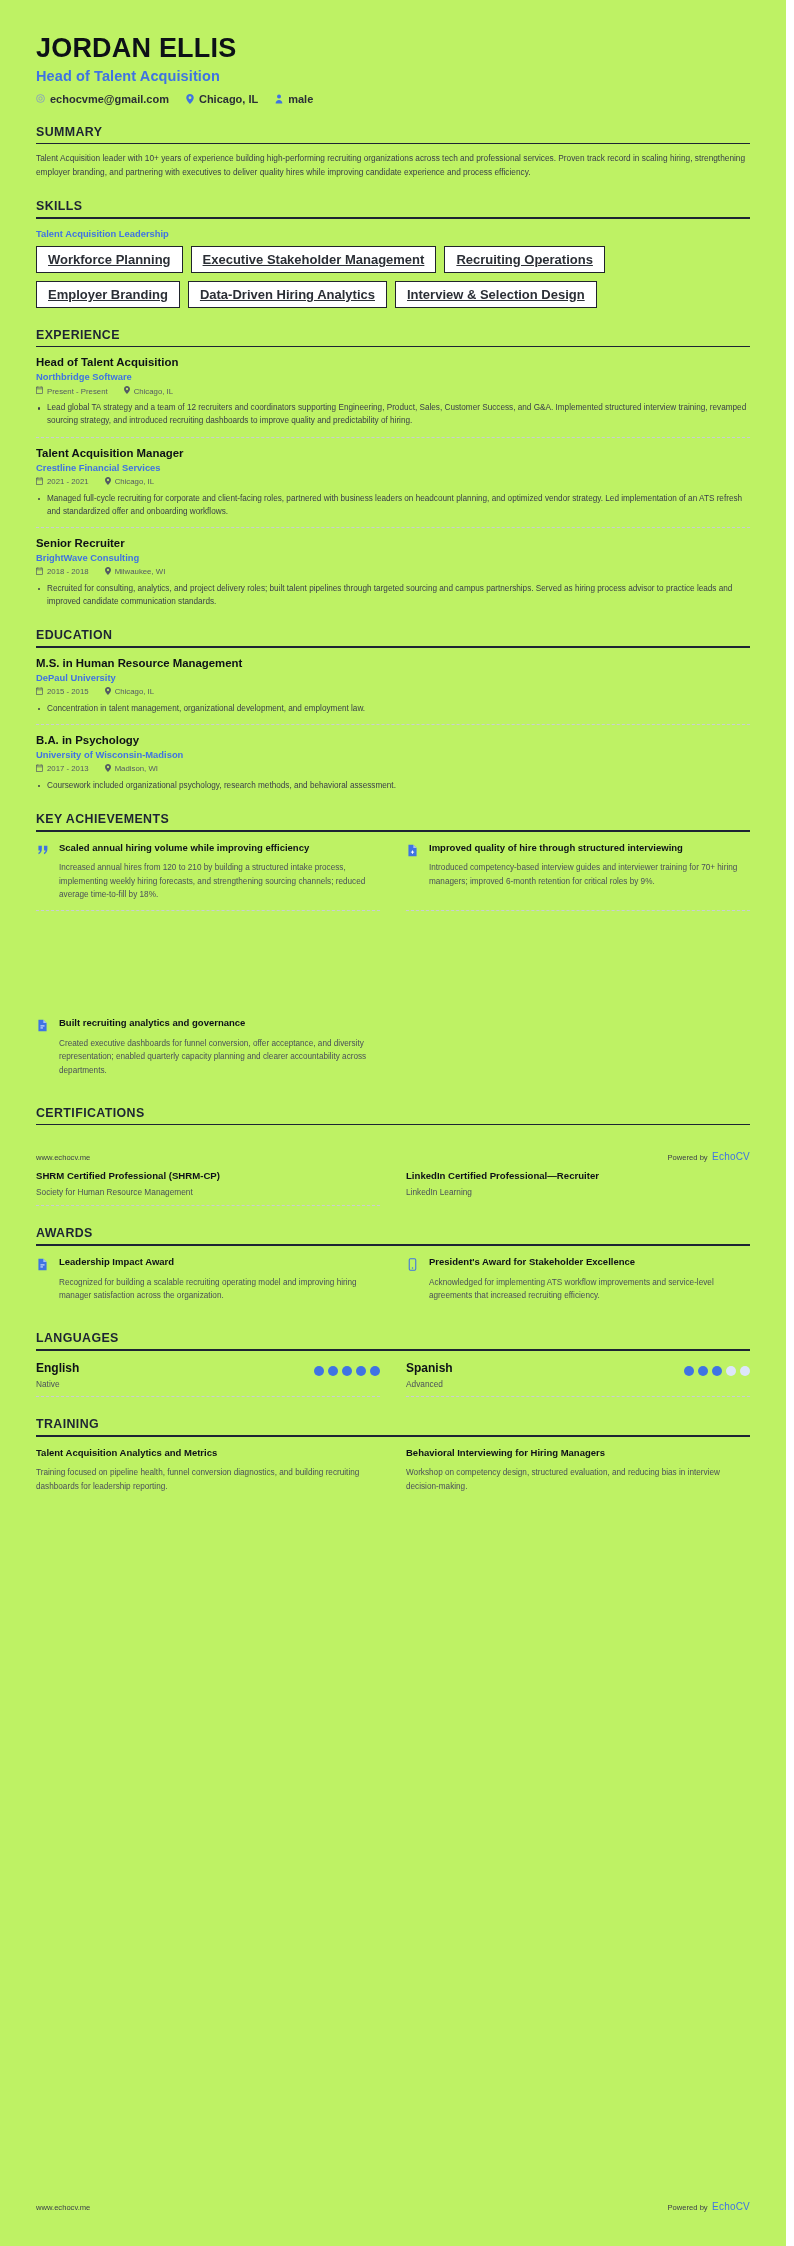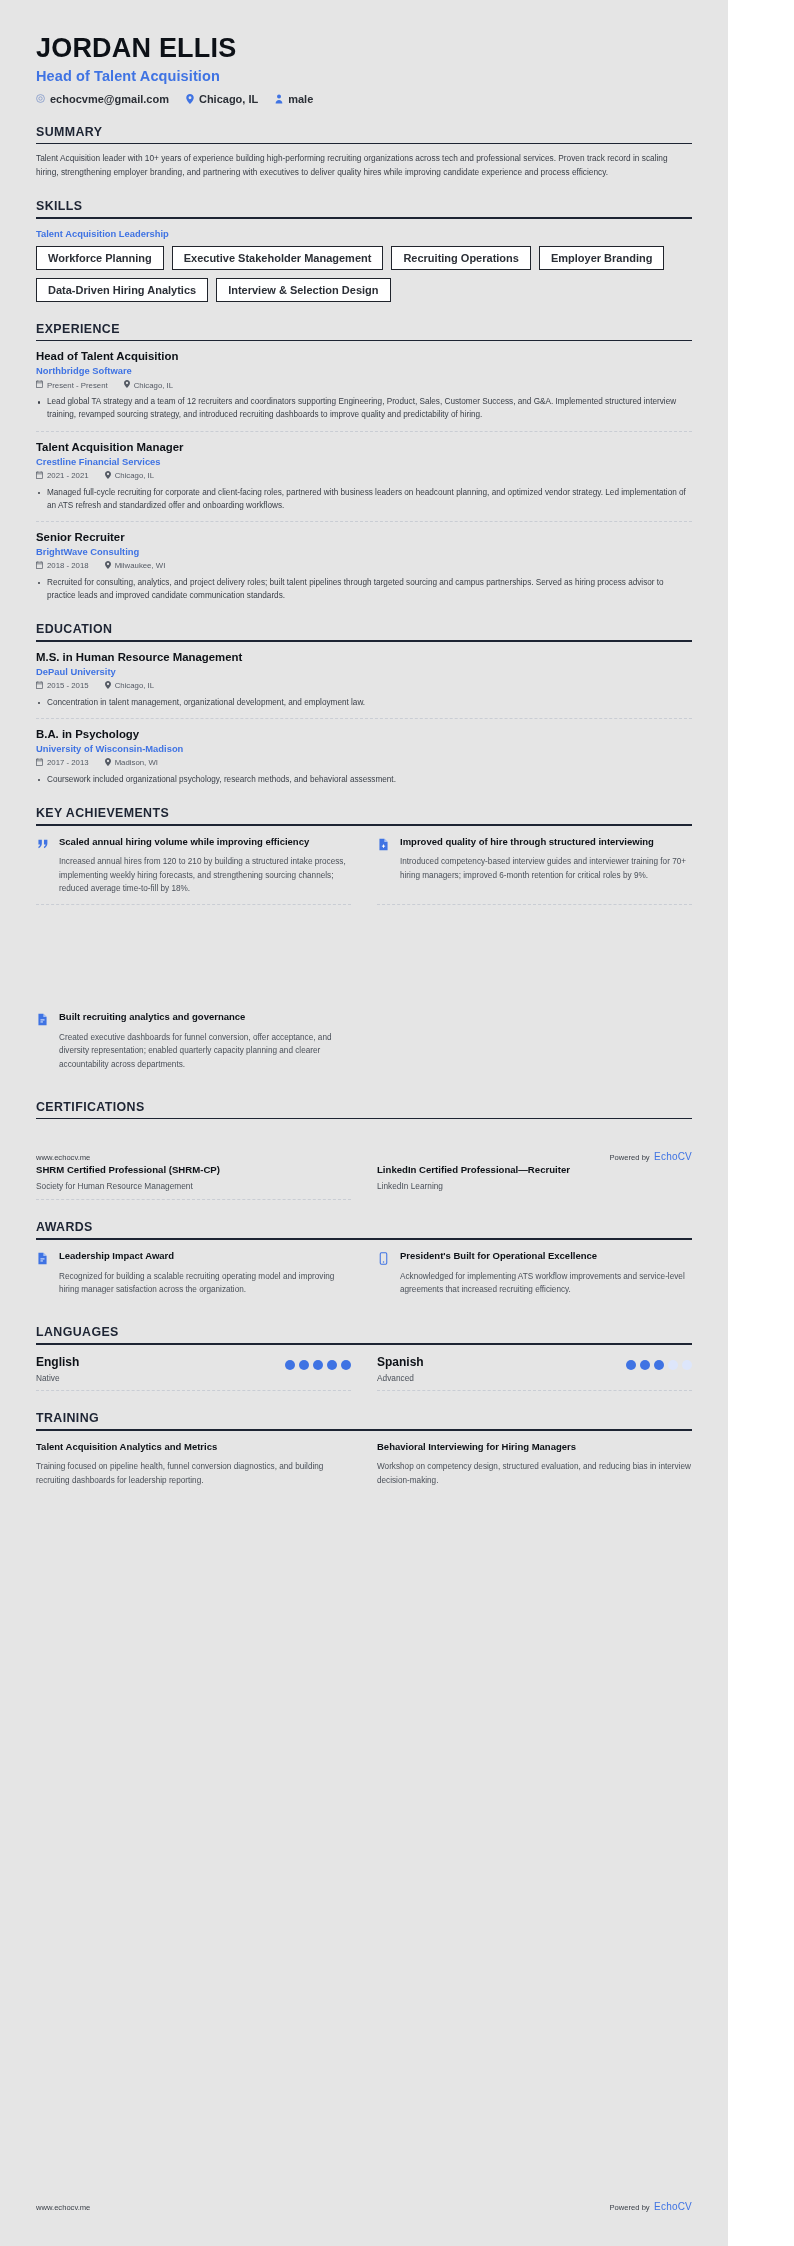--- a/index.html
+++ b/index.html
@@ -3,24 +3,24 @@
 <meta charset="utf-8">
 <style>
   * { box-sizing: border-box; margin: 0; padding: 0; }
   html, body {
     width: 794px;
     background: #ffffff;
     font-family: "Liberation Sans", sans-serif;
     color: #2b2f36;
   }
   .page {
-    width: 728px;
+    width: 786px;
     min-height: 2246px;
     position: relative;
-    background: #e5e5e5;
+    background: #bef264;
   }
   .sheet { padding: 34px 36px 0 36px; }
 
   
   .name {
     font-size: 27px;
     font-weight: 700;
     letter-spacing: .2px;
     color: #0d1117;
     line-height: 1.1;
@@ -81,25 +81,26 @@
   }
   .tag-wrap {
     display: flex;
     flex-wrap: wrap;
     gap: 8px;
     margin-top: 7px;
   }
   .tag {
     border: 1.1px solid #20242c;
     padding: 5px 11px;
-    font-size: 11px;
+    font-size: 13px;
     font-weight: 700;
     color: #2b2f36;
     background: #fff;
     white-space: nowrap;
+    text-decoration: underline;
   }
 
   
   .entry { padding-top: 9px; }
   .entry + .entry { border-top: 1px dashed #c9cdd4; margin-top: 9px; }
   .entry-title {
     font-size: 11.4px;
     font-weight: 700;
     color: #0d1117;
   }
@@ -528,21 +529,21 @@
           </div>
         </div>
         <div class="ach-item" style="border-bottom:none">
           <span class="ach-icon">
             <svg width="13" height="13" viewBox="0 0 16 16">
                 <rect x="4" y="1" width="8" height="14" rx="1.4" fill="none" stroke="#3f73e3" stroke-width="1.3"></rect>
                 <circle cx="8" cy="12.4" r="0.9" fill="#3f73e3"></circle>
               </svg>
           </span>
           <div>
-            <div class="ach-title">President's Built for Operational Excellence</div>
+            <div class="ach-title">President's Award for Stakeholder Excellence</div>
             <div class="ach-desc">Acknowledged for implementing ATS workflow improvements and service-level agreements that increased recruiting efficiency.</div>
           </div>
         </div>
       </div>
     </div>
 
     <div class="section">
       <div class="section-title">LANGUAGES</div>
       <div class="rule"></div>
       <div class="two-col">

